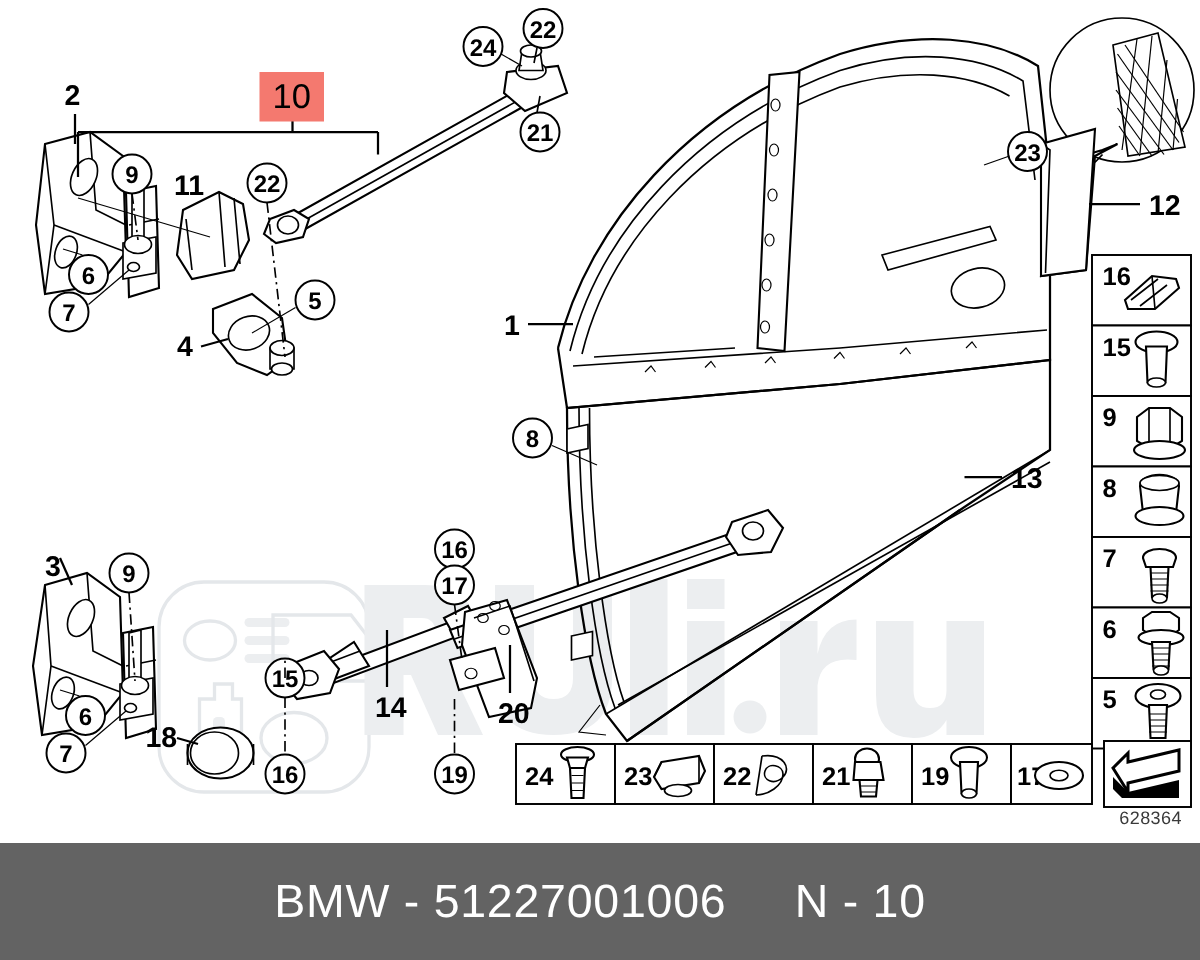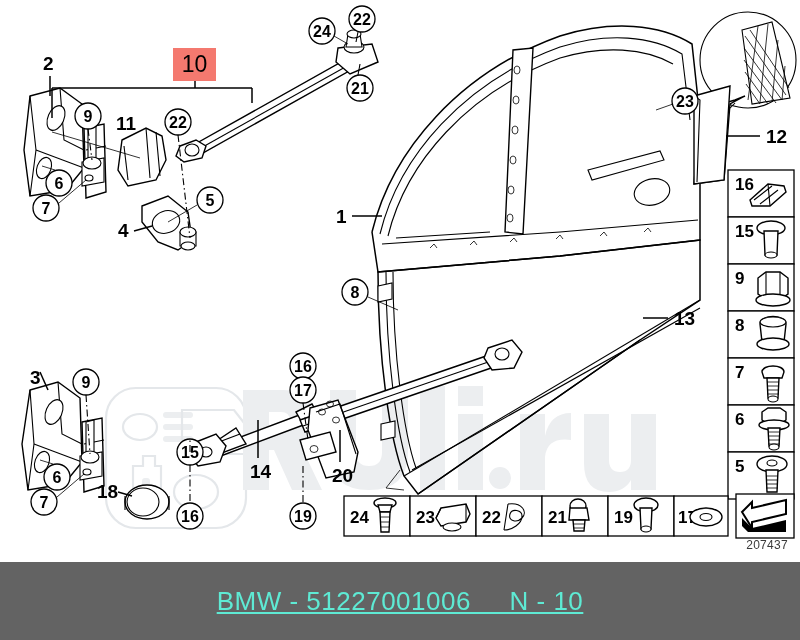--- a/index.html
+++ b/index.html
@@ -1,21 +1,21 @@
 <!DOCTYPE html>
 <html><head>
 <meta charset="utf-8">
 <style>
   html,body{margin:0;padding:0;background:#fff;}
   body{width:800px;height:640px;font-family:"Liberation Sans",sans-serif;overflow:hidden;}
   #stage{position:relative;width:800px;height:640px;background:#fff;}
   #canvas{position:absolute;left:0;top:0;width:800px;height:640px;}
   .footer{position:absolute;left:0;top:562px;width:800px;height:78px;background:#636363;
           display:flex;align-items:center;justify-content:center;}
-  .footer-text{color:#5eead4;font-size:26px;letter-spacing:.5px;font-family:"Liberation Sans",sans-serif;white-space:pre;text-decoration:underline;}
+  .footer-text{color:#ffffff;font-size:31px;letter-spacing:.5px;font-family:"Liberation Sans",sans-serif;white-space:pre;}
   .diagcode{position:absolute;right:12px;top:538px;font-size:12px;color:#3a3a3a;
             font-family:"Liberation Sans",sans-serif;letter-spacing:.3px;}
   .hl10{position:absolute;left:173px;top:48px;width:43px;height:33px;background:#f4796f;}
   .hl10 span{position:absolute;left:0;top:0;width:43px;height:33px;display:flex;
              align-items:center;justify-content:center;font-size:23px;font-weight:normal;color:#000;}
   text{font-family:"Liberation Sans",sans-serif;}
   .lbl{font-size:19px;font-weight:bold;fill:#000;}
   .cl{font-size:16px;font-weight:bold;fill:#000;}
   .lg{font-size:17px;font-weight:bold;fill:#000;}
   .ln{fill:none;stroke:#000;stroke-width:1.5;}
@@ -460,19 +460,19 @@
         <path fill="#fff" stroke="#000" stroke-width="2" d="M742 512 L752 502 L752 508 L786 500 L786 514 L752 522 L752 528 Z"></path>
         <path fill="#000" d="M742 518 L752 528 L786 520 L786 532 L748 532 L742 526 Z"></path>
       </g>
     </g>
   </svg>
 
   <div class="hl10">
     <span>10</span>
   </div>
 
-  <div class="diagcode">207437</div>
+  <div class="diagcode">628364</div>
 
   <div class="footer">
     <div class="footer-text">BMW - 51227001006     N - 10</div>
   </div>
 
 </div>
 
 </body></html>

